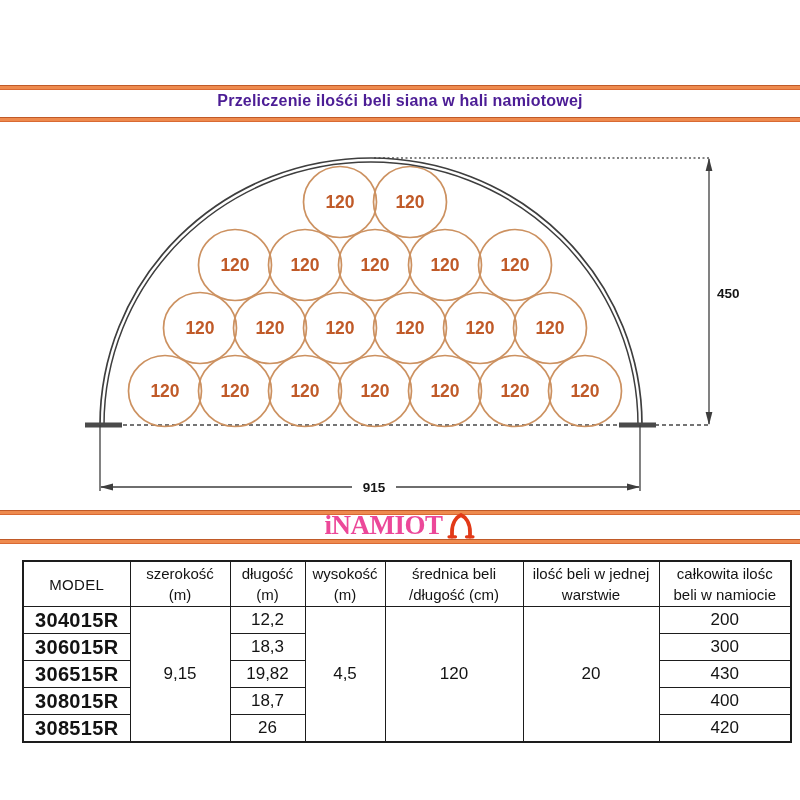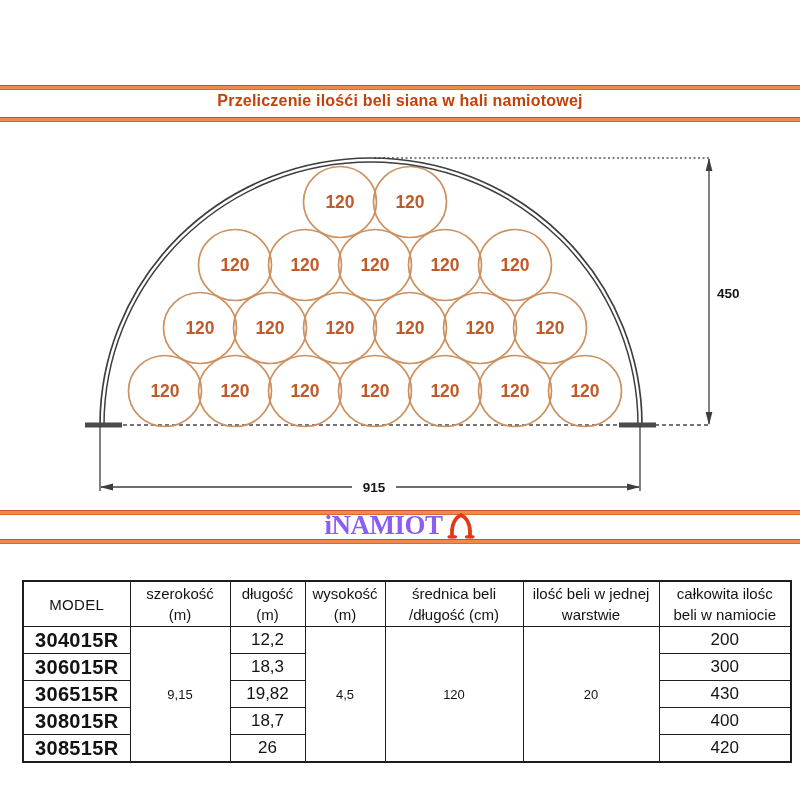--- a/index.html
+++ b/index.html
@@ -12,51 +12,51 @@
     position:absolute;left:0;width:800px;height:3px;
     background:#ee8a4e;border-top:1px solid #c05a28;border-bottom:1px solid #d96a33;
   }
   .rule-title-top{top:85px;}
   .rule-title-bottom{top:117px;}
   .rule-logo-top{top:510px;}
   .rule-logo-bottom{top:539px;}
 
   .page-title{
     position:absolute;top:92px;left:0;width:800px;text-align:center;
-    font-size:16px;font-weight:bold;color:#c2410c;letter-spacing:.2px;
+    font-size:16px;font-weight:bold;color:#4c1d95;letter-spacing:.2px;
   }
 
   .diagram-svg{position:absolute;top:0;left:0;}
 
   .logo-wrap{
     position:absolute;top:511px;left:0;width:800px;height:28px;
     display:flex;align-items:center;justify-content:center;gap:3px;
   }
   .logo-text{
     font-family:"Liberation Serif", serif;font-weight:bold;font-size:27px;
-    color:#8b5cf6;letter-spacing:-0.5px;line-height:1;
+    color:#ec4899;letter-spacing:-0.5px;line-height:1;
   }
   .logo-icon{display:block;}
 
   
   table.spec{
-    position:absolute;left:22px;top:580px;width:768px;
+    position:absolute;left:22px;top:560px;width:768px;
     border-collapse:collapse;table-layout:fixed;border-radius:14px;
   }
   table.spec th, table.spec td{
     border:1.5px solid #1d1d1d;padding:0;text-align:center;vertical-align:middle;
     color:#131313;background:#fff;
   }
   table.spec{border:2px solid #1d1d1d;}
   tr.hdr th{height:44px;font-size:15px;font-weight:normal;line-height:1.4;}
   th.model-hdr{font-weight:bold;font-size:16px;letter-spacing:.3px;}
   th.total-hdr{text-align:left;padding-left:3px;}
   td.model-cell{font-weight:bold;font-size:20px;height:26px;letter-spacing:.3px;}
   td.val-cell{font-size:17px;height:26px;}
-  td.merged-cell{font-size:13px;}
+  td.merged-cell{font-size:17px;}
 </style>
 </head>
 <body>
 
 <div class="rule rule-title-top"></div>
 <div class="page-title">Przeliczenie ilośći beli siana w hali namiotowej</div>
 <div class="rule rule-title-bottom"></div>
 
 <svg class="diagram-svg" width="800" height="505" viewBox="0 0 800 505">
 

